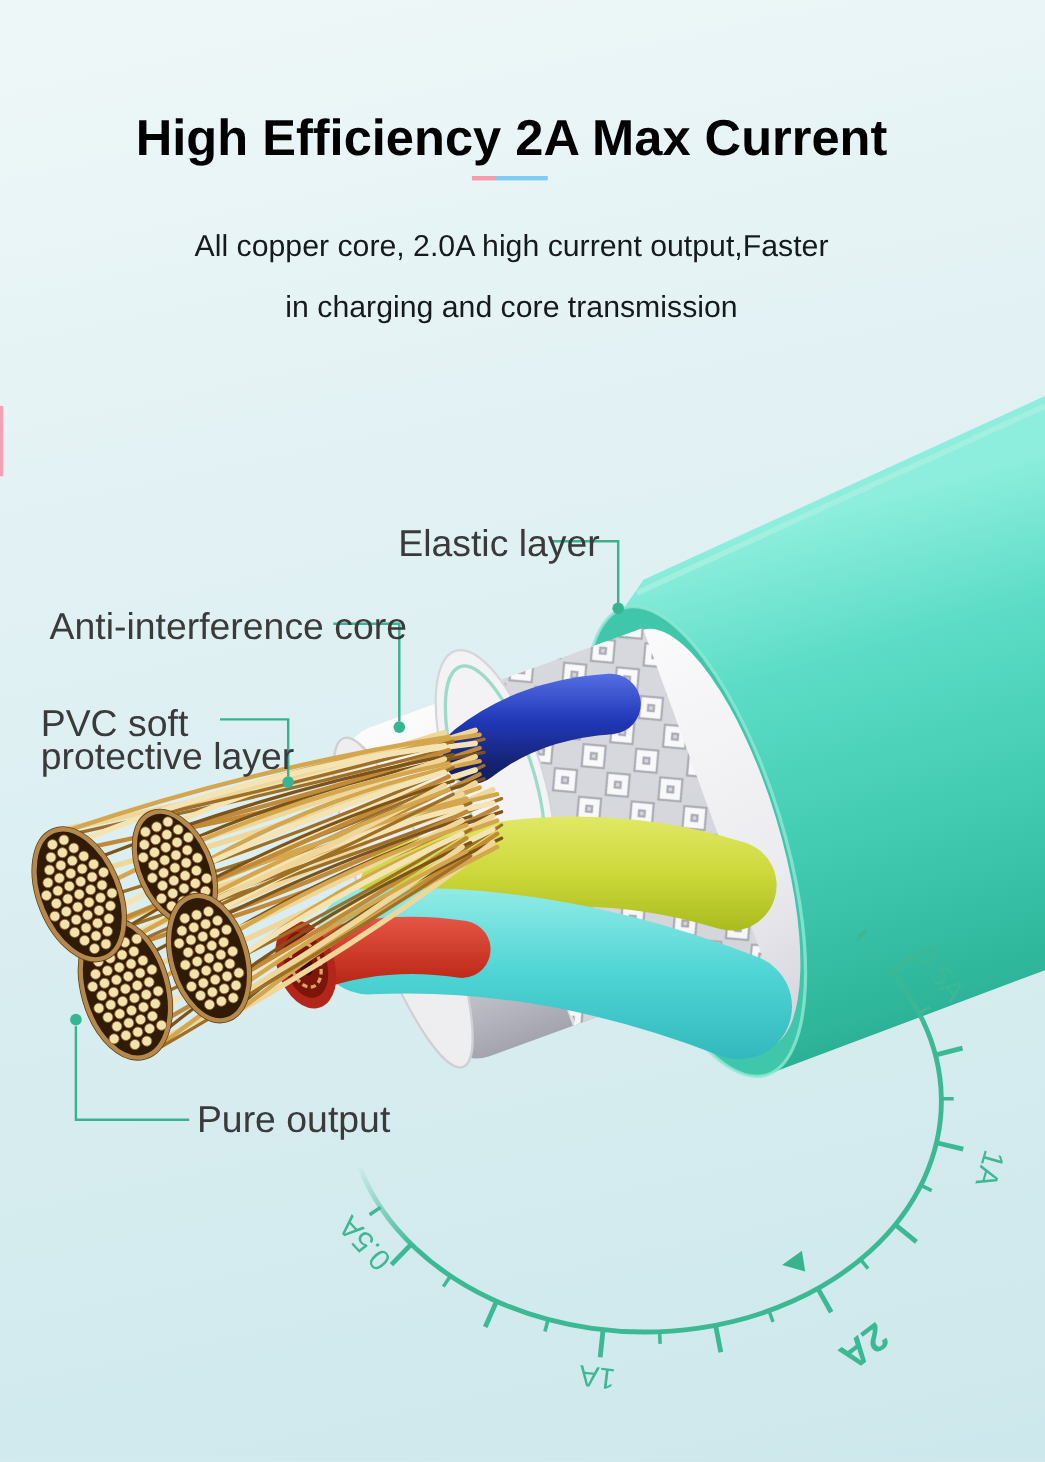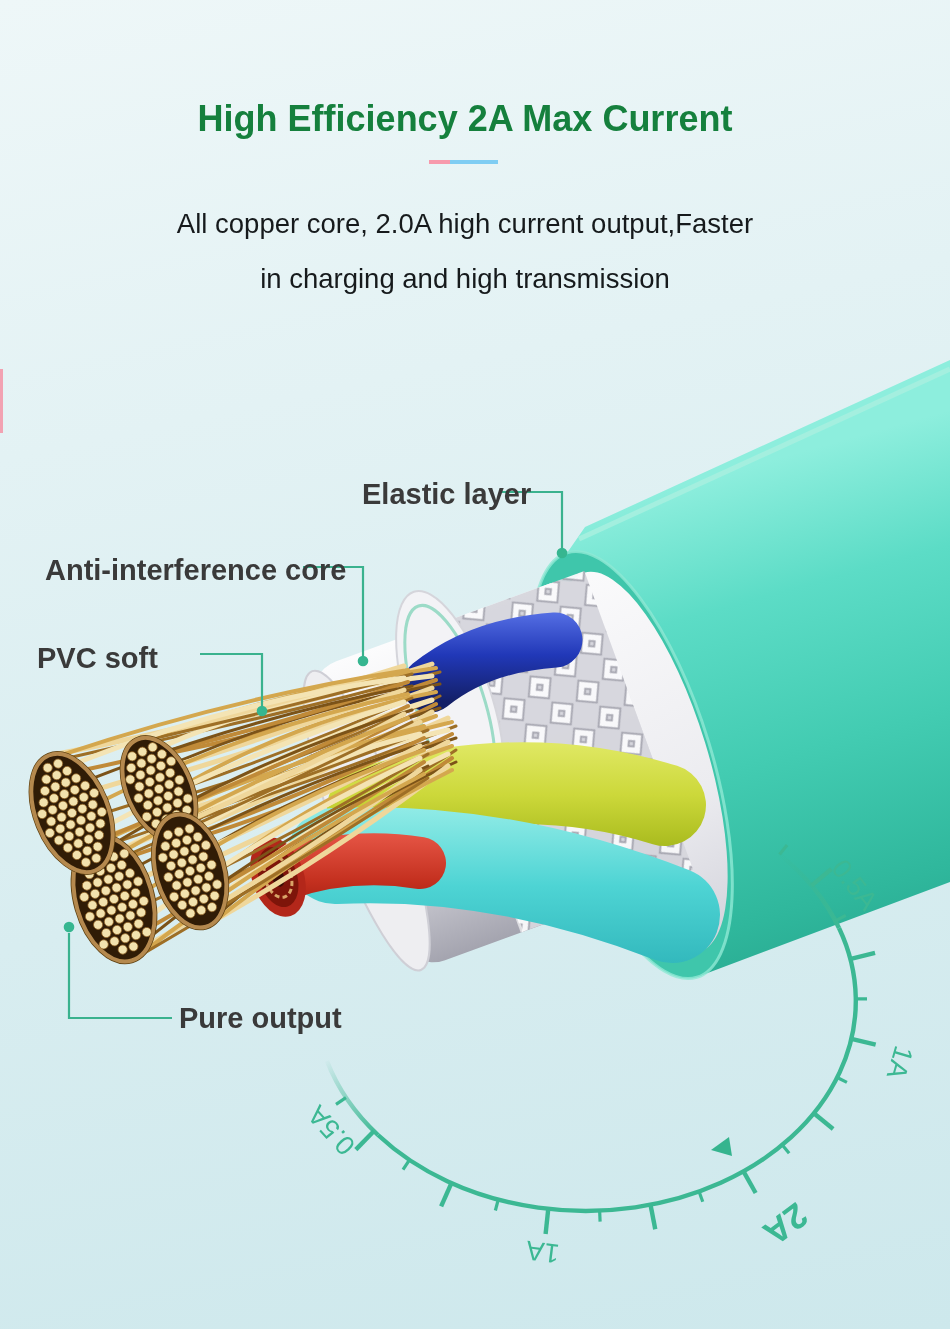--- a/index.html
+++ b/index.html
@@ -4,31 +4,31 @@
 <style>
   html,body{margin:0;padding:0;}
   body{
     width:950px;height:1329px;position:relative;overflow:hidden;
     background:linear-gradient(168deg,#eef7f8 0%,#e3f2f4 30%,#d8edf0 62%,#cde8ec 100%);
     font-family:"Liberation Sans", sans-serif;
   }
   #stage{position:absolute;left:0;top:0;width:950px;height:1329px;}
   .hdr-title{
     position:absolute;left:0;top:98px;width:930px;text-align:center;
-    font-size:36px;font-weight:bold;color:#15803d;letter-spacing:0px;
+    font-size:46px;font-weight:bold;color:#000000;letter-spacing:0px;
   }
   .divider{position:absolute;left:429px;top:160px;width:69px;height:4px;display:flex;}
   .divider .seg-pink{width:21px;height:4px;background:#f79aac;}
   .divider .seg-blue{width:48px;height:4px;background:#7fcdf3;}
   .hdr-sub{
     position:absolute;left:0;top:196px;width:930px;text-align:center;
     font-size:27.5px;line-height:55px;color:#161a1c;font-weight:400;
   }
   .diagram-label{
-    position:absolute;color:#3a3a3a;font-size:29px;line-height:30px;font-weight:700;
+    position:absolute;color:#3a3a3a;font-size:34px;line-height:30px;font-weight:400;
   }
   #lbl-elastic{left:362px;top:479px;}
   #lbl-anti{left:45px;top:555px;}
   #lbl-pvc{left:37px;top:643px;}
   #lbl-copper{left:179px;top:1003px;}
   .edge-strip{position:absolute;left:0;top:369px;width:3px;height:64px;background:#f2a2b2;}
 </style>
 </head>
 <body>
 
@@ -430,21 +430,22 @@
   </g>
 </svg>
 
 <h1 class="hdr-title" style="margin:0;">High Efficiency 2A Max Current</h1>
 <div class="divider">
   <span class="seg-pink"></span>
   <span class="seg-blue"></span>
 </div>
 <div class="hdr-sub">
   <div>All copper core, 2.0A high current output,Faster</div>
-  <div>in charging and high transmission</div>
+  <div>in charging and core transmission</div>
 </div>
 
 <div id="lbl-elastic" class="diagram-label">Elastic layer</div>
 <div id="lbl-anti" class="diagram-label">Anti-interference core</div>
 <div id="lbl-pvc" class="diagram-label">
   <div>PVC soft</div>
+  <div>protective layer</div>
 </div>
 <div id="lbl-copper" class="diagram-label">Pure output</div>
 
 </body></html>

